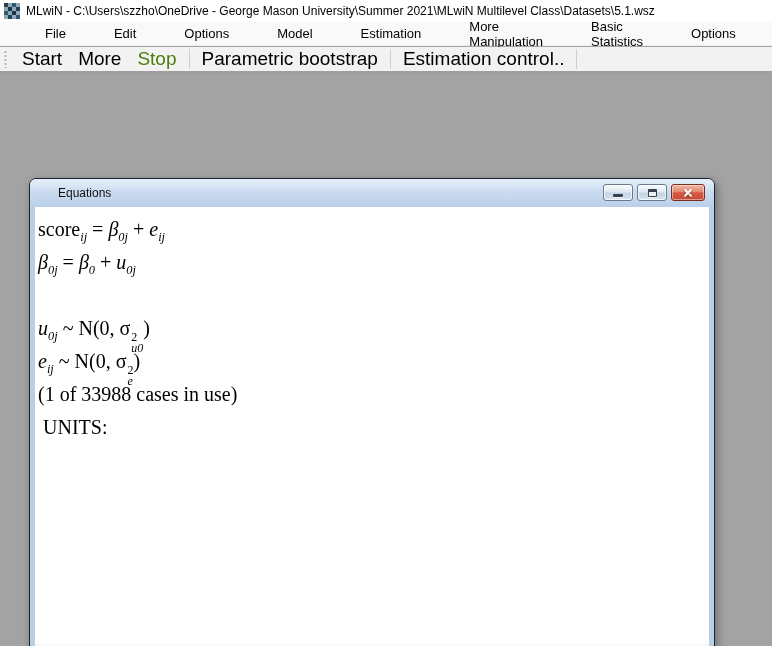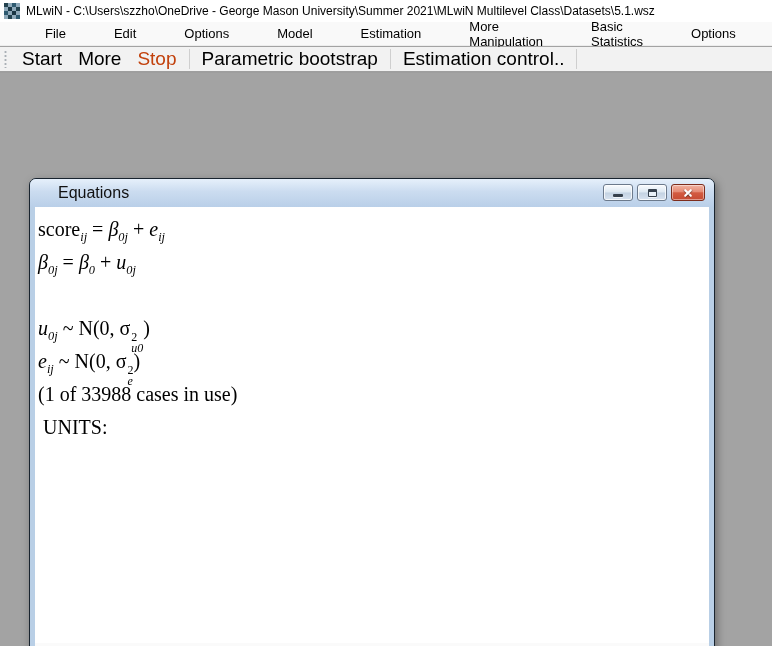--- a/index.html
+++ b/index.html
@@ -39,41 +39,41 @@
     border-bottom:2px solid #9e9e9e;
     display:flex; align-items:center;
     font-size:19px;
   }
   .grip {
     width:3px; height:18px; margin:0 7px 0 4px;
     background-image:radial-gradient(circle, #aab0b6 1px, transparent 1.2px);
     background-size:3px 4px;
   }
   .tb-btn { padding:3px 8px; white-space:nowrap; }
-  .tb-btn.disabled { color:#c2410c; }
+  .tb-btn.disabled { color:#4d7c0f; }
   .tb-sep { width:1px; height:20px; background:#cfcfcf; margin:0 4px; }
 
   
   .mdi { position:absolute; top:75px; left:0; right:0; bottom:0; background:#a3a3a3; }
 
   
   .eq-window {
     position:absolute; left:29px; top:103px; width:686px; height:498px;
     background:#b9cfe6;
     border:1px solid #19242f;
     border-radius:7px 7px 3px 3px;
     box-shadow:2px 3px 8px rgba(0,0,0,0.35);
   }
   .eq-titlebar {
     position:absolute; top:0; left:0; right:0; height:28px;
     background:linear-gradient(#e6f0fb, #cbdcf0 45%, #b9cfe8);
     border-radius:6px 6px 0 0;
     display:flex; align-items:center;
   }
-  .eq-title { margin-left:28px; font-size:16px; color:#111; }
+  .eq-title { margin-left:28px; font-size:12px; color:#111; }
 
   .win-controls { position:absolute; right:9px; top:5px; display:flex; gap:4px; }
   .wc-btn {
     width:30px; height:17px; border-radius:3px;
     border:1px solid #6c7a8c;
     background:linear-gradient(#fafcfe, #dde8f2 48%, #c3d2e2 52%, #d8e3f0);
     box-shadow:inset 0 0 0 1px rgba(255,255,255,0.75);
     display:flex; align-items:center; justify-content:center;
     cursor:default;
   }

